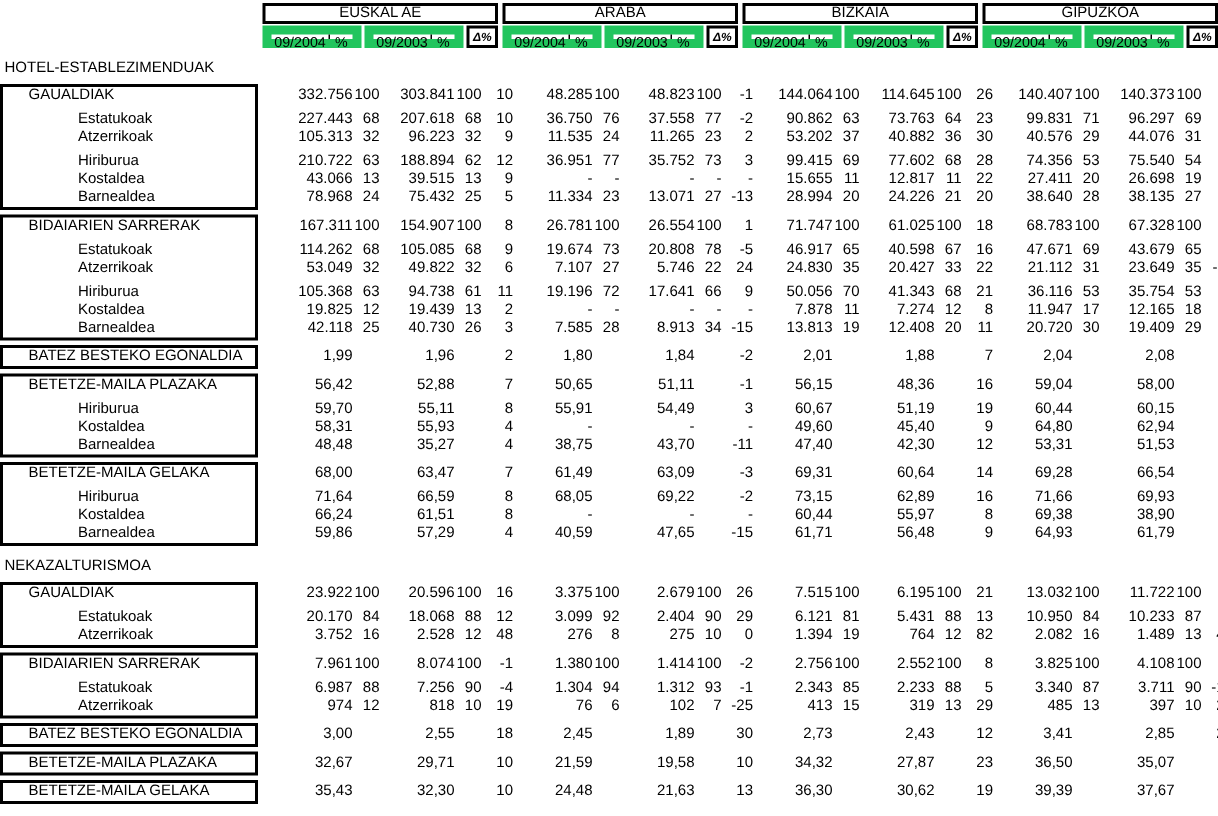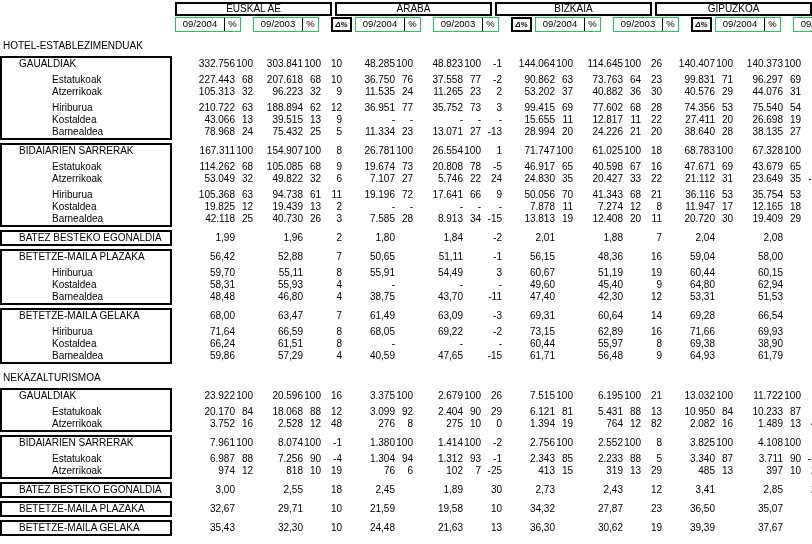--- a/index.html
+++ b/index.html
@@ -6,21 +6,21 @@
   body{font-family:"Liberation Sans",sans-serif;width:812px;}
   .sheet{width:812px;padding-top:2px;}
   .row{display:flex;align-items:flex-end;}
   .lab{flex:0 0 172px;box-sizing:border-box;overflow:hidden;white-space:nowrap;}
   
   .grp{flex:0 0 157px;margin-left:3px;border:2px solid #000;box-sizing:border-box;
        text-align:center;font-size:10px;height:14px;line-height:10px;}
   
   .hrow2{margin-top:1px;margin-bottom:5px;}
   .hgroup{flex:0 0 157px;margin-left:3px;display:flex;}
-  .hbox{display:flex;flex:0 0 66px;margin-right:12px;border:1px solid #22c55e;
+  .hbox{display:flex;flex:0 0 66px;margin-right:2px;border:6px solid #22c55e;
         box-sizing:border-box;height:15px;font-size:9.5px;line-height:11px;}
   .hdate{flex:1;text-align:center;}
   .hpct{flex:0 0 15px;text-align:center;border-left:1px solid #000;}
   .hdelta{flex:0 0 21px;border:2px solid #000;box-sizing:border-box;height:15px;
           text-align:center;font-weight:700;font-style:italic;font-size:8px;line-height:11px;}
   
   .section-heading{font-size:10px;height:12px;line-height:12px;padding-left:3px;
                    margin:8px 0 4px 0;white-space:nowrap;}
   
   .block{position:relative;margin-top:3px;padding:2px 0;}
@@ -474,21 +474,21 @@
           <div class="cv gs">64,80</div>
           <div class="cp"></div>
           <div class="cv">62,94</div>
           <div class="cp"></div>
           <div class="cd">3</div>
         </div>
         <div class="row trow">
           <div class="lab lsub">Barnealdea</div>
           <div class="cv gs">48,48</div>
           <div class="cp"></div>
-          <div class="cv">46,80</div>
+          <div class="cv">35,27</div>
           <div class="cp"></div>
           <div class="cd">4</div>
           <div class="cv gs">38,75</div>
           <div class="cp"></div>
           <div class="cv">43,70</div>
           <div class="cp"></div>
           <div class="cd">-11</div>
           <div class="cv gs">47,40</div>
           <div class="cp"></div>
           <div class="cv">42,30</div>

